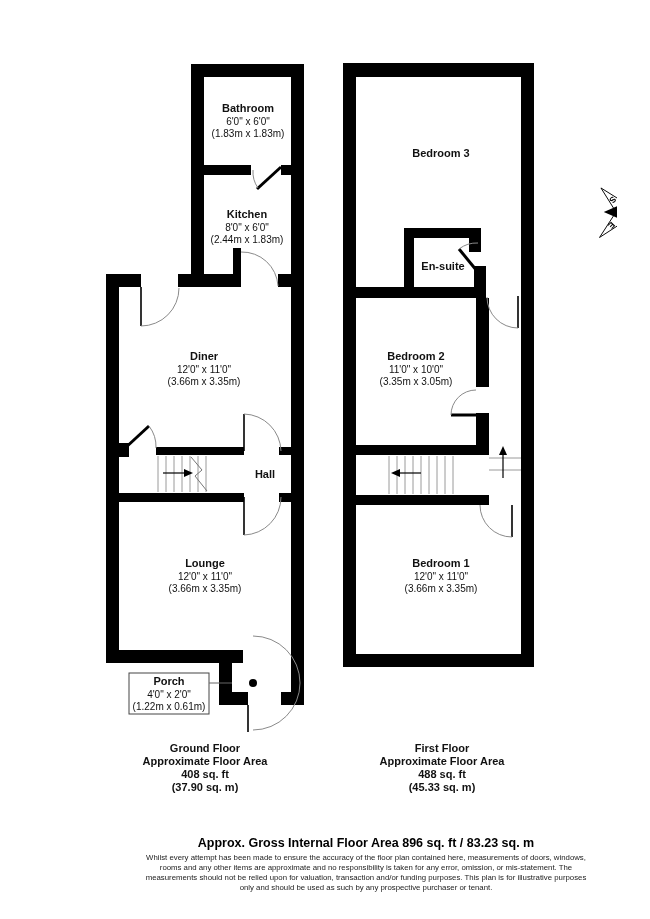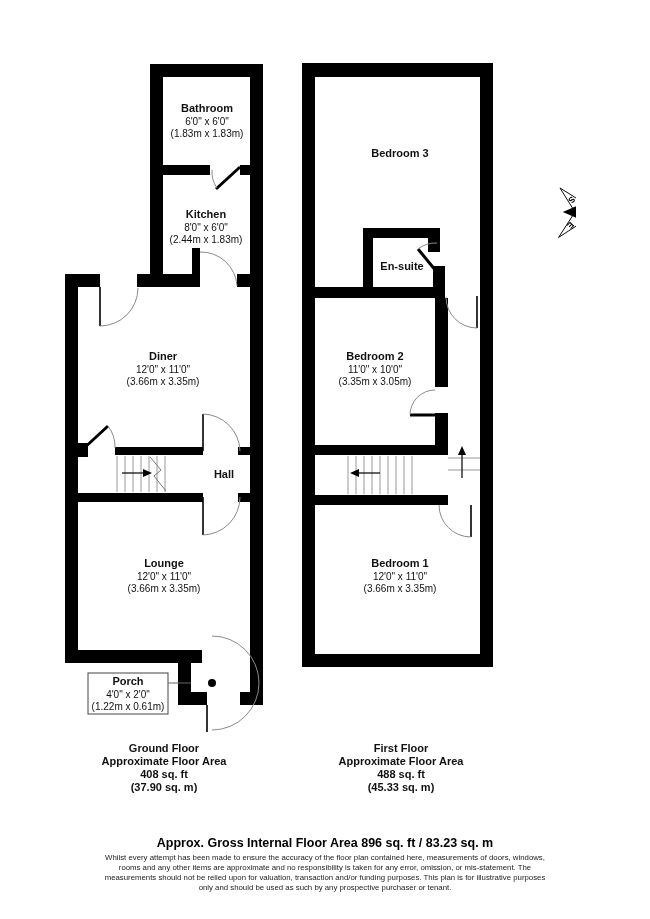--- a/index.html
+++ b/index.html
@@ -1,17 +1,17 @@
 <!DOCTYPE html>
 <html><head>
 <meta charset="utf-8">
 <style>
   html,body{margin:0;padding:0;background:#fff;}
   #page{position:relative;width:576px;height:919px;background:#fff;overflow:hidden;
-        font-family:"Liberation Sans",sans-serif;}
+        font-family:"Liberation Sans",sans-serif;margin-left:41px;}
   svg{position:absolute;left:0;top:0;}
   .wall{fill:#000;}
   .arc{fill:none;stroke:#8a8a8a;stroke-width:1;}
   .leaf-thick{stroke:#000;stroke-width:3;fill:none;}
   .leaf-thin{stroke:#000;stroke-width:1.6;fill:none;}
   .tread{stroke:#9a9a9a;stroke-width:1;}
   .thinline{stroke:#9a9a9a;stroke-width:1;}
   .arrow{stroke:#000;stroke-width:1.2;fill:none;}
   .arrowhead{fill:#000;stroke:none;}
   .breakline{stroke:#777;stroke-width:1;fill:none;}

